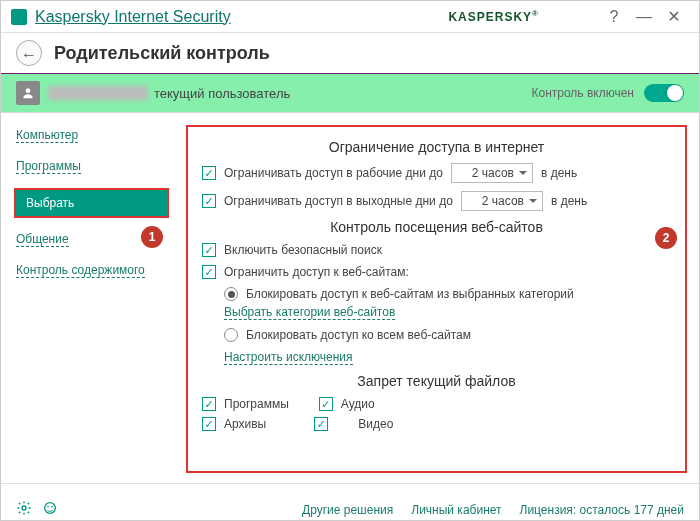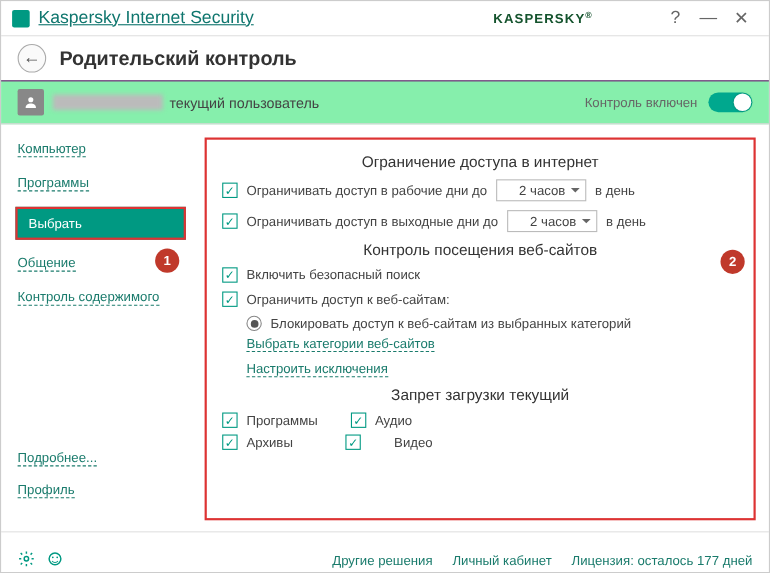--- a/index.html
+++ b/index.html
@@ -86,24 +86,20 @@
 
 <div class="body">
   <div class="sidebar">
     <span class="side-link">Компьютер</span>
     <span class="side-link">Программы</span>
     <div class="side-active">Выбрать</div>
     <span class="side-link">Общение</span>
     <span class="side-link">Контроль содержимого</span>
     <div class="badge" style="left:140px; top:113px;">1</div>
 
-    <div class="side-bottom">
-      <span class="side-link" style="display:inline-block;margin-bottom:12px;">Подробнее...</span><br>
-      <span class="side-link" style="display:inline-block;">Профиль</span>
-    </div>
   </div>
 
   <div class="main">
     <div class="red-box">
       <div class="badge" style="right:8px; top:100px;">2</div>
 
       <h3 class="sec-title">Ограничение доступа в интернет</h3>
       <div class="row">
         <span class="chk checked"></span>
         <span>Ограничивать доступ в рабочие дни до</span>
@@ -126,25 +122,29 @@
         <span class="chk checked"></span>
         <span>Ограничить доступ к веб-сайтам:</span>
       </div>
       <div class="row indent">
         <span class="radio sel"></span>
         <span>Блокировать доступ к веб-сайтам из выбранных категорий</span>
       </div>
       <div class="row indent" style="margin-top:-4px;">
         <span class="link">Выбрать категории веб-сайтов</span>
       </div>
+      <div class="row indent">
+        <span class="radio"></span>
+        <span>Блокировать доступ ко всем веб-сайтам</span>
+      </div>
       <div class="row" style="margin-left:22px;">
         <span class="link">Настроить исключения</span>
       </div>
 
-      <h3 class="sec-title" style="margin-top:2px;">Запрет загрузки текущий</h3>
+      <h3 class="sec-title" style="margin-top:2px;">Запрет текущий файлов</h3>
       <div class="dl-row" style="margin-bottom:6px;">
         <div class="dl-item">
             <span class="chk checked"></span>
             <span>Программы</span>
           </div>
         <div class="dl-item">
             <span class="chk checked"></span>
             <span>Аудио</span>
           </div>
       </div>

